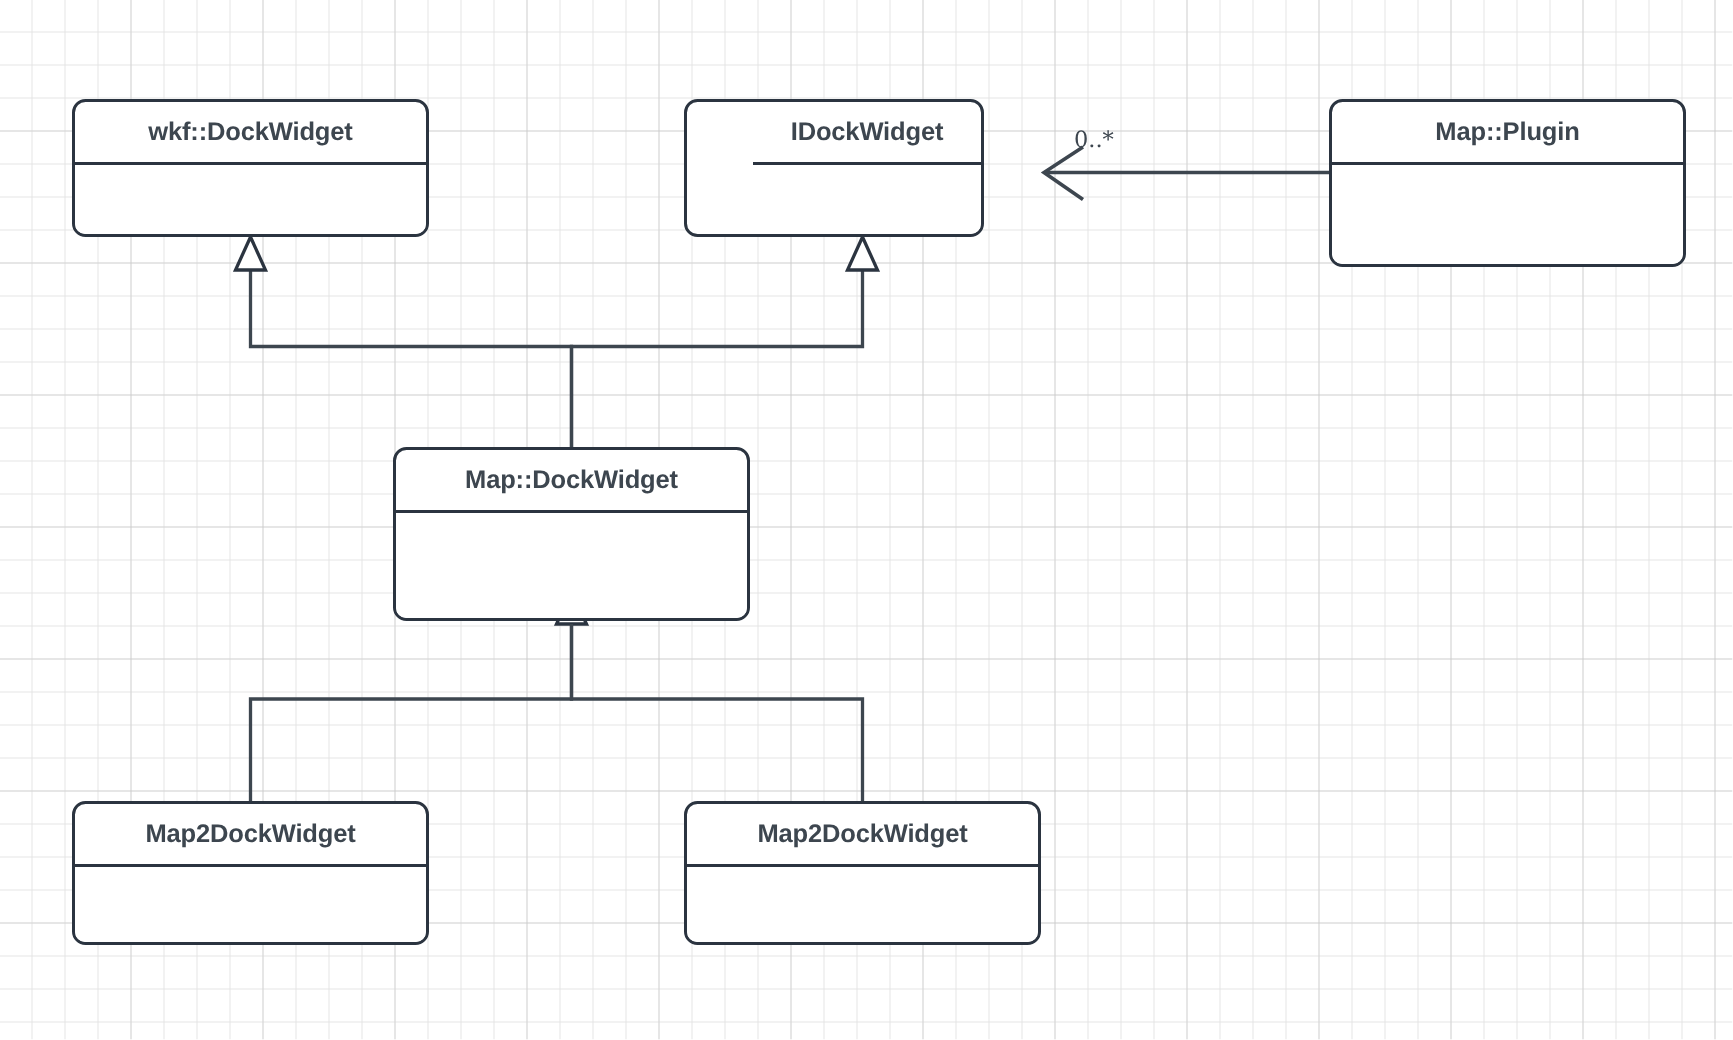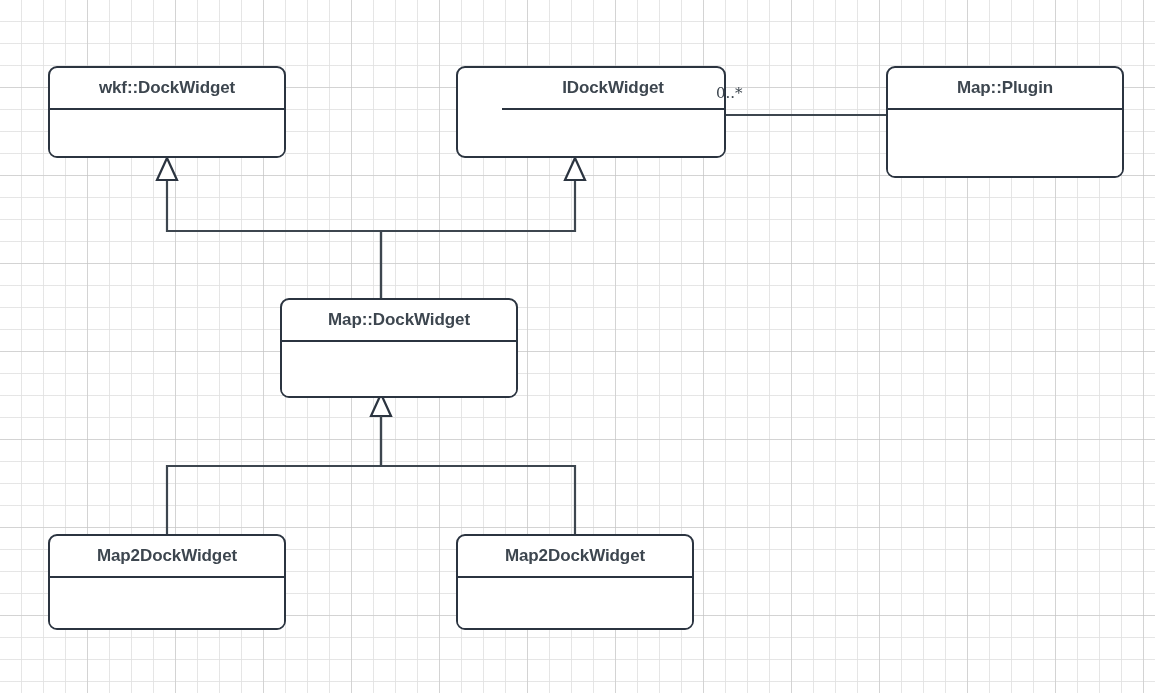--- a/index.html
+++ b/index.html
@@ -106,35 +106,35 @@
     </g>
   </svg>
 
   <div class="uml-class" style="left:48px; top:66px; width:238px; height:92px;">
     <div class="title-row">
       <span class="title-text">wkf::DockWidget</span>
     </div>
     <div class="body-row"></div>
   </div>
 
-  <div class="uml-class" style="left:456px; top:66px; width:270px; height:92px;padding-left:44px;">
+  <div class="uml-class" style="left:456px; top:66px; width:200px; height:92px;padding-left:44px;">
     <div class="title-row">
       <span class="title-text">IDockWidget</span>
     </div>
     <div class="body-row"></div>
   </div>
 
   <div class="uml-class" style="left:886px; top:66px; width:238px; height:112px;">
     <div class="title-row">
       <span class="title-text">Map::Plugin</span>
     </div>
     <div class="body-row"></div>
   </div>
 
-  <div class="uml-class" style="left:280px; top:298px; width:238px; height:100px;">
+  <div class="uml-class" style="left:262px; top:298px; width:238px; height:116px;">
     <div class="title-row">
       <span class="title-text">Map::DockWidget</span>
     </div>
     <div class="body-row"></div>
   </div>
 
   <div class="uml-class" style="left:48px; top:534px; width:238px; height:96px;">
     <div class="title-row">
       <span class="title-text">Map2DockWidget</span>
     </div>

